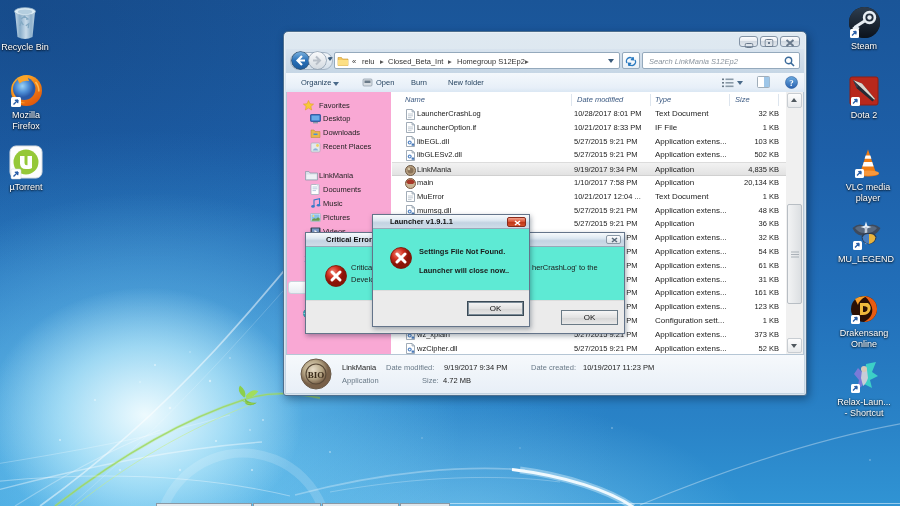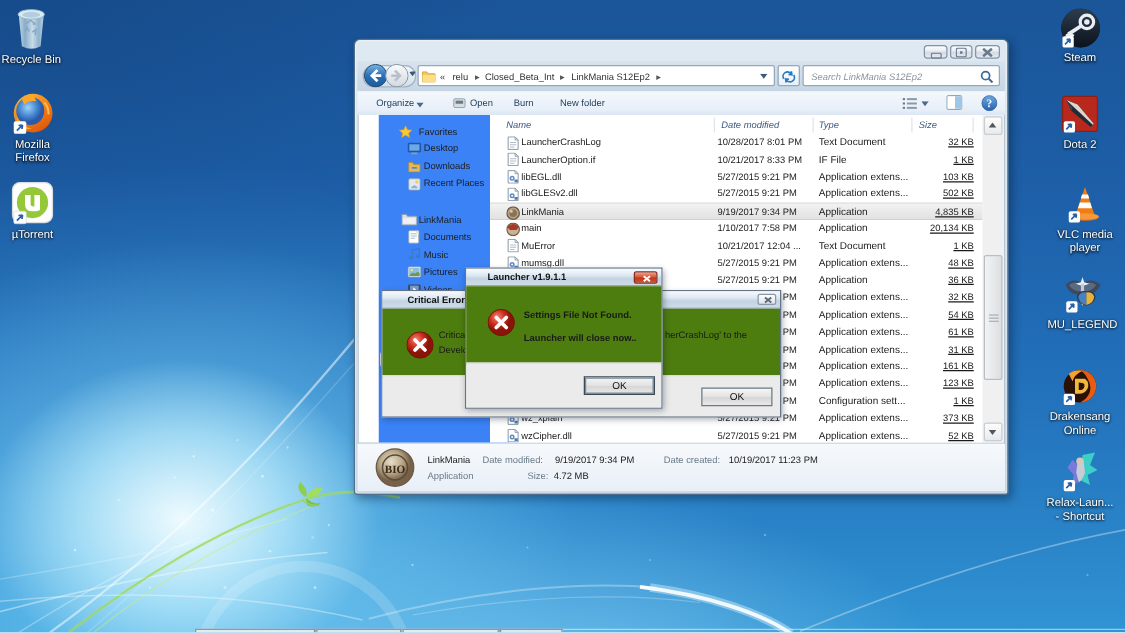--- a/index.html
+++ b/index.html
@@ -33,42 +33,42 @@
      border:1px solid #94a9bc; border-radius:2px; font-size:7.5px; color:#333; }
   #searchbar { position:absolute; left:356px; top:2.5px; width:158px; height:17px; background:#fff;
      border:1px solid #94a9bc; border-radius:2px; }
   #refreshbtn { position:absolute; left:336px; top:2.5px; width:18px; height:17px; background:linear-gradient(#fff,#e9f0f6);
      border:1px solid #94a9bc; border-radius:2px; }
   #toolbar { position:absolute; left:2px; right:2px; top:41px; height:34px;
      background:linear-gradient(180deg,#f4f8fc 0%,#e7eff8 45%,#dce8f4 55%,#d4e2f0 100%);
      border-bottom:1px solid #c2cedb; font-size:7.5px; color:#1e3c5a; }
   #content { position:absolute; left:2px; right:2px; top:60px; bottom:40px; background:#fff;
      border:1px solid #b5c6d5; border-top:none; }
-  #navpane { position:absolute; left:16px; top:0; width:104px; bottom:0; background:#3b82f6; font-size:7.5px; color:#1e1e1e; }
+  #navpane { position:absolute; left:0; top:0; width:104px; bottom:0; background:#f9a8d4; font-size:7.5px; color:#1e1e1e; }
   .nit { position:absolute; left:36px; white-space:nowrap; }
   .nit2 { position:absolute; left:32px; white-space:nowrap; }
   #flist { position:absolute; left:105px; right:17px; top:0; bottom:0; background:#fff; font-size:7.5px; }
   .hdr { position:absolute; top:1px; height:14px; color:#3c5a82; line-height:14px; white-space:nowrap;font-style:italic; }
   .hsep { position:absolute; top:2px; height:12px; width:1px; background:#dde5ee; }
   .row { position:absolute; left:0; right:0; height:13.8px; line-height:13.8px; color:#1a1a1a; white-space:nowrap; }
   .cdate { position:absolute; left:182px; top:0; color:#1a1a1a; }
   .ctype { position:absolute; left:263px; top:0; color:#1a1a1a; font-size:8px; }
-  .csize { position:absolute; right:7px; top:0; color:#1a1a1a;text-decoration:underline; }
+  .csize { position:absolute; right:7px; top:0; color:#1a1a1a; }
   .cname { position:absolute; left:25px; top:0; }
   .fico { position:absolute; left:13px; top:1.5px; width:11px; height:11px; }
   #vscroll { position:absolute; right:0; top:0; width:17px; bottom:0; background:#f0f0f0; }
   #detpane { position:absolute; left:2px; right:2px; bottom:2px; height:38px;
      background:linear-gradient(180deg,#f6f9fc 0%,#e8eff7 100%); font-size:7.5px; }
   .dlbl { color:#6a7a88; } .dval { color:#1a1a1a; }
   
   .dlg { position:absolute; background:#ebebeb; border:1px solid #64748a; box-shadow:1px 2px 5px rgba(0,20,40,0.35); }
   .dlgtitle { position:absolute; left:0; right:0; top:0; height:14px;
      background:linear-gradient(180deg,#f7fafc 0%,#dfe9f2 40%,#c3d3e2 60%,#cfdce8 100%);
      border-bottom:1px solid #98a8b8; font-size:7.5px; font-weight:bold; color:#111; line-height:14px; }
-  .dlgbody { position:absolute; left:0; right:0; background:#4d7c0f; }
+  .dlgbody { position:absolute; left:0; right:0; background:#5eead4; }
   .dlgfoot { position:absolute; left:0; right:0; bottom:0; background:#ebebeb; border-top:1px solid #dcdcdc; }
   .okbtn { position:absolute; border:1px solid #6a7a86; background:linear-gradient(180deg,#f6f6f6,#e2e2e2 50%,#d5d5d5 52%,#e8e8e8);
      font-size:8px; color:#111; text-align:center; }
 </style>
 </head>
 <body>
 <div id="desktop">
   <svg width="900" height="506" style="position:absolute;left:0;top:0">
 
     <path d="M 40 506 C 90 470 150 420 215 350 C 262 298 305 248 335 205" stroke="rgba(255,255,255,0.5)" stroke-width="1.8" fill="none"></path>
@@ -318,21 +318,21 @@
       <div id="addrbar">
         <svg style="position:absolute;left:2px;top:2px" width="12" height="12" viewBox="0 0 12 12">
           <path d="M1 2.5 L4.5 2.5 L5.5 4 L11 4 L11 10.5 L1 10.5 Z" fill="#f5c860" stroke="#c89830" stroke-width="0.6"></path>
           <path d="M1 5 L11 5 L11 10.5 L1 10.5 Z" fill="#fcdf84"></path>
         </svg>
         <span style="position:absolute;left:17px;top:4px;color:#333">«</span>
         <span style="position:absolute;left:27px;top:4px">relu</span>
         <span style="position:absolute;left:45px;top:4px;color:#555">▸</span>
         <span style="position:absolute;left:53px;top:4px">Closed_Beta_Int</span>
         <span style="position:absolute;left:113px;top:4px;color:#555">▸</span>
-        <span style="position:absolute;left:122px;top:4px">LinkMania S12Ep2</span>
+        <span style="position:absolute;left:122px;top:4px">Homegroup S12Ep2</span>
         <span style="position:absolute;left:190px;top:4px;color:#555">▸</span>
         <svg style="position:absolute;right:4px;top:6px" width="7" height="5">
             <path d="M0 0 L6 0 L3 4 Z" fill="#3a5a7a"></path>
           </svg>
       </div>
       <div id="refreshbtn">
         <svg style="position:absolute;left:2px;top:3px" width="12" height="11" viewBox="0 0 12 11">
           <path d="M2 7 A 3.5 3.5 0 0 1 8 3.2 M 8 1 L 8.5 3.8 L 5.8 3.6" stroke="#2a7ac0" stroke-width="1.4" fill="none"></path>
           <path d="M10 4 A 3.5 3.5 0 0 1 4 7.8 M 4 10 L 3.5 7.2 L 6.2 7.4" stroke="#2a7ac0" stroke-width="1.4" fill="none"></path>
         </svg>

